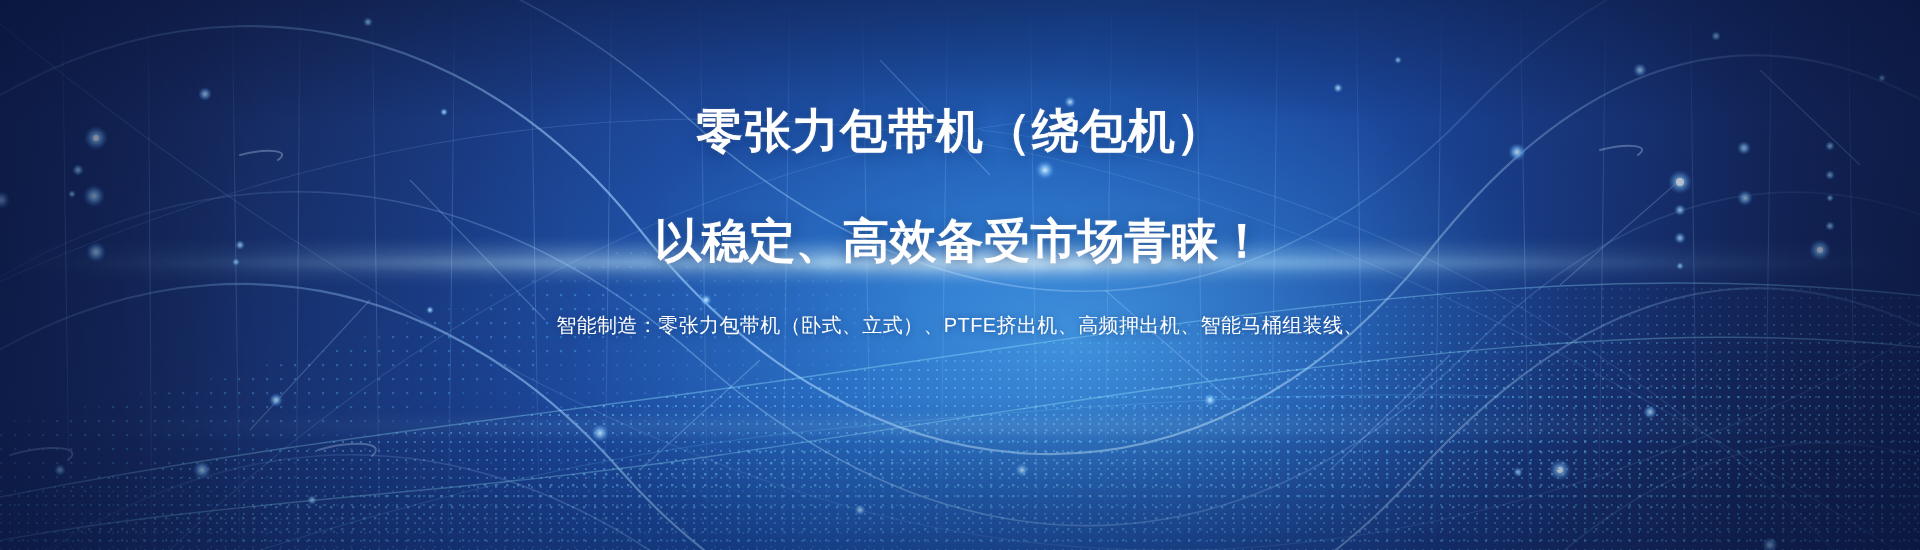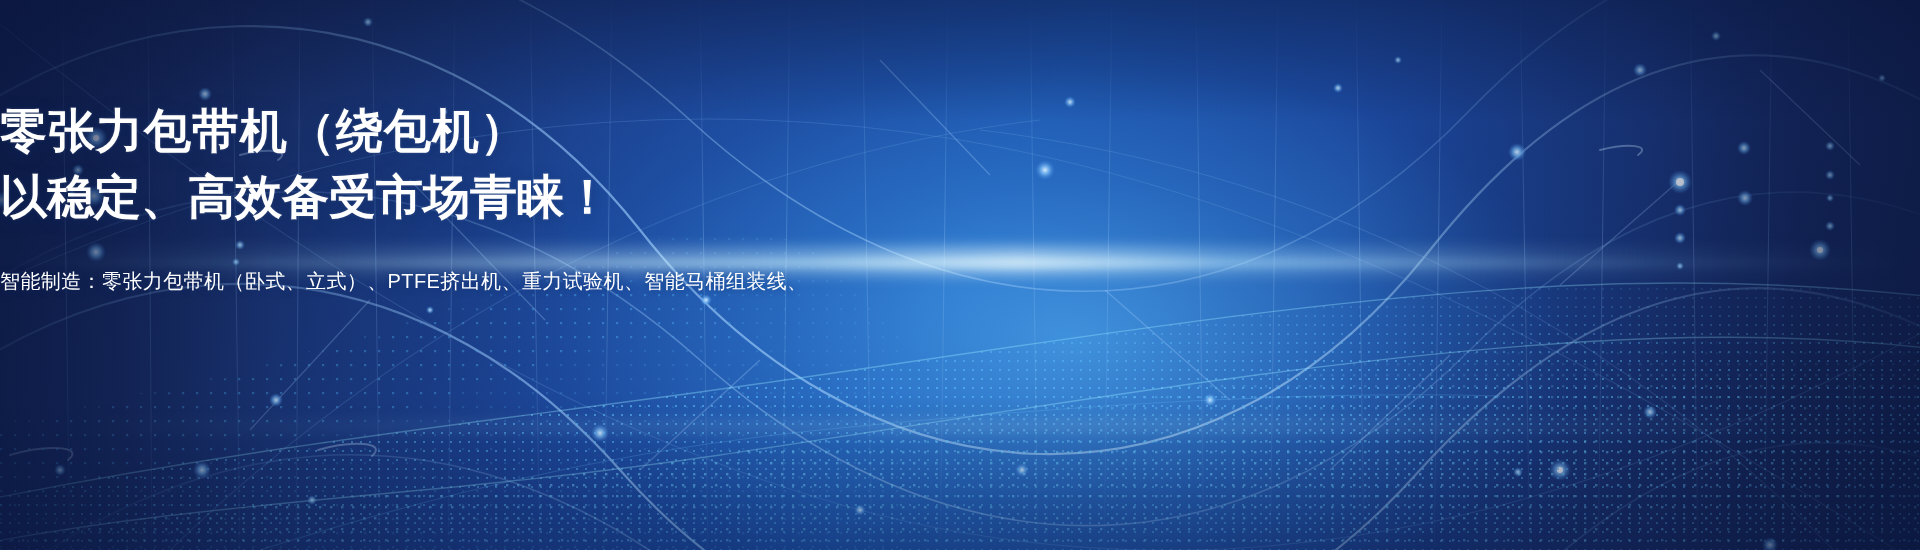--- a/index.html
+++ b/index.html
@@ -70,33 +70,34 @@
       linear-gradient(90deg, rgba(8,20,58,0.66) 0%, rgba(8,20,58,0.18) 14%, rgba(0,0,0,0) 30%, rgba(0,0,0,0) 70%, rgba(8,20,58,0.20) 86%, rgba(8,20,58,0.62) 100%),
       linear-gradient(180deg, rgba(8,18,52,0.42) 0%, rgba(0,0,0,0) 22%, rgba(0,0,0,0) 72%, rgba(8,20,58,0.34) 100%);
   }
 
   
   .content {
     position: absolute;
     left: 0;
     right: 0;
     top: 0;
+    text-align: center;
   }
 
   .headline {
     margin: 0;
     color: #ffffff;
     font-weight: 700;
     font-size: 47px;
     line-height: 66px;
     letter-spacing: 1px;
     text-shadow: 0 2px 14px rgba(10,40,100,0.55), 0 0 3px rgba(255,255,255,0.18);
   }
   .headline .l1 { display: block; padding-top: 98px; }
-  .headline .l2 { display: block; letter-spacing: 0px; }
+  .headline .l2 { display: block; letter-spacing: 0px; margin-top: 44px; }
 
   .subtitle {
     margin: 0;
     color: #ffffff;
     font-weight: 400;
     font-size: 20px;
     line-height: 47px;
     letter-spacing: .4px;
     text-shadow: 0 1px 7px rgba(10,40,100,0.55);
   }
@@ -313,17 +314,17 @@
   <div class="streak s3"></div>
 
   <div class="vignette"></div>
 
   <div class="content">
     <h1 class="headline">
       <span class="l1">零张力包带机（绕包机）</span>
       <span class="l2">以稳定、高效备受市场青睐！</span>
     </h1>
     <p class="subtitle">
-      <span class="s-l1">智能制造：零张力包带机（卧式、立式）、PTFE挤出机、重力试验机、智能马桶组装线、</span>
+      <span class="s-l1">智能制造：零张力包带机（卧式、立式）、PTFE挤出机、高频押出机、智能马桶组装线、</span>
     </p>
   </div>
 
 </div>
 
 </body></html>

